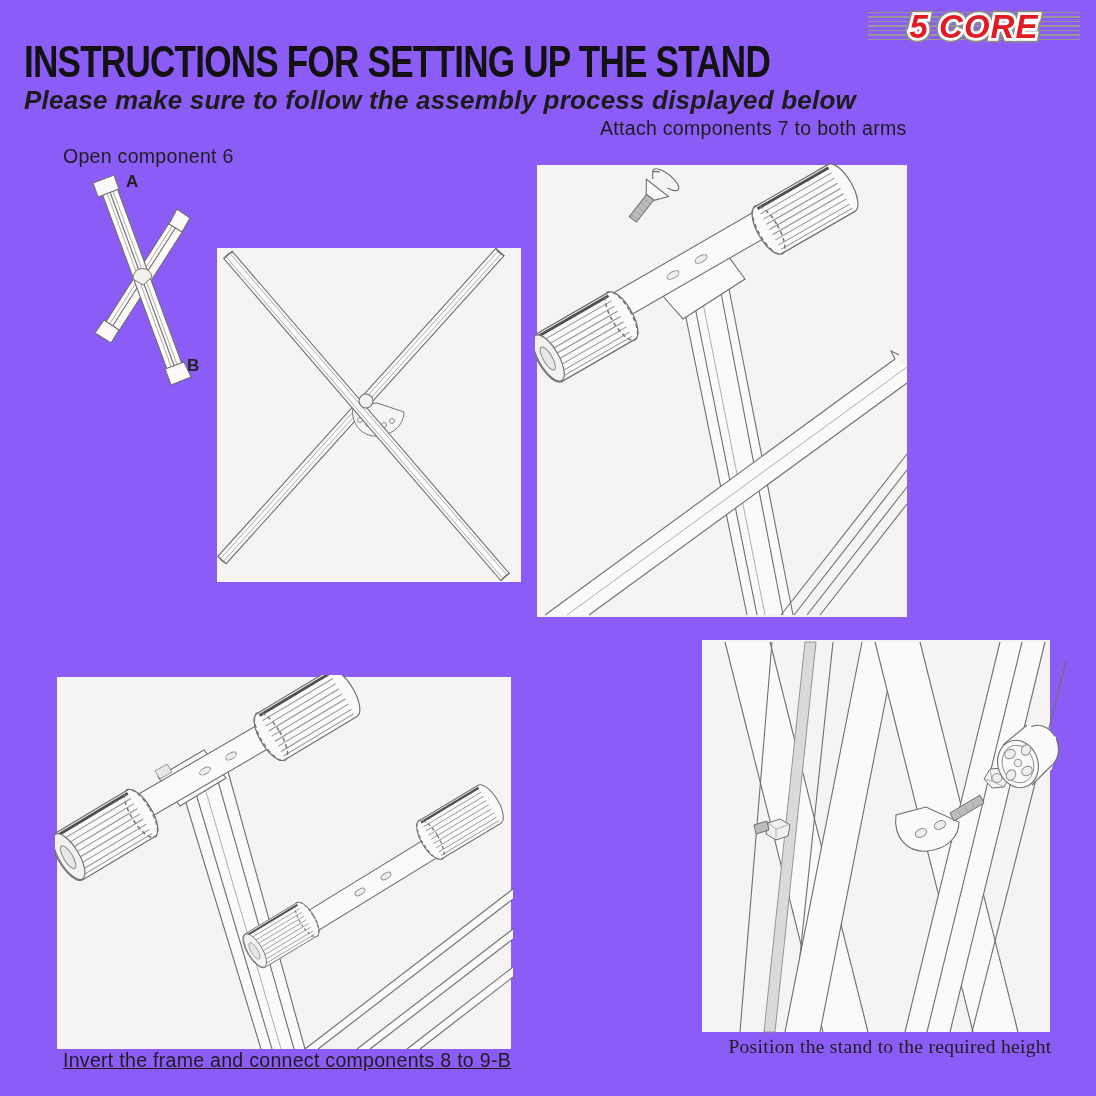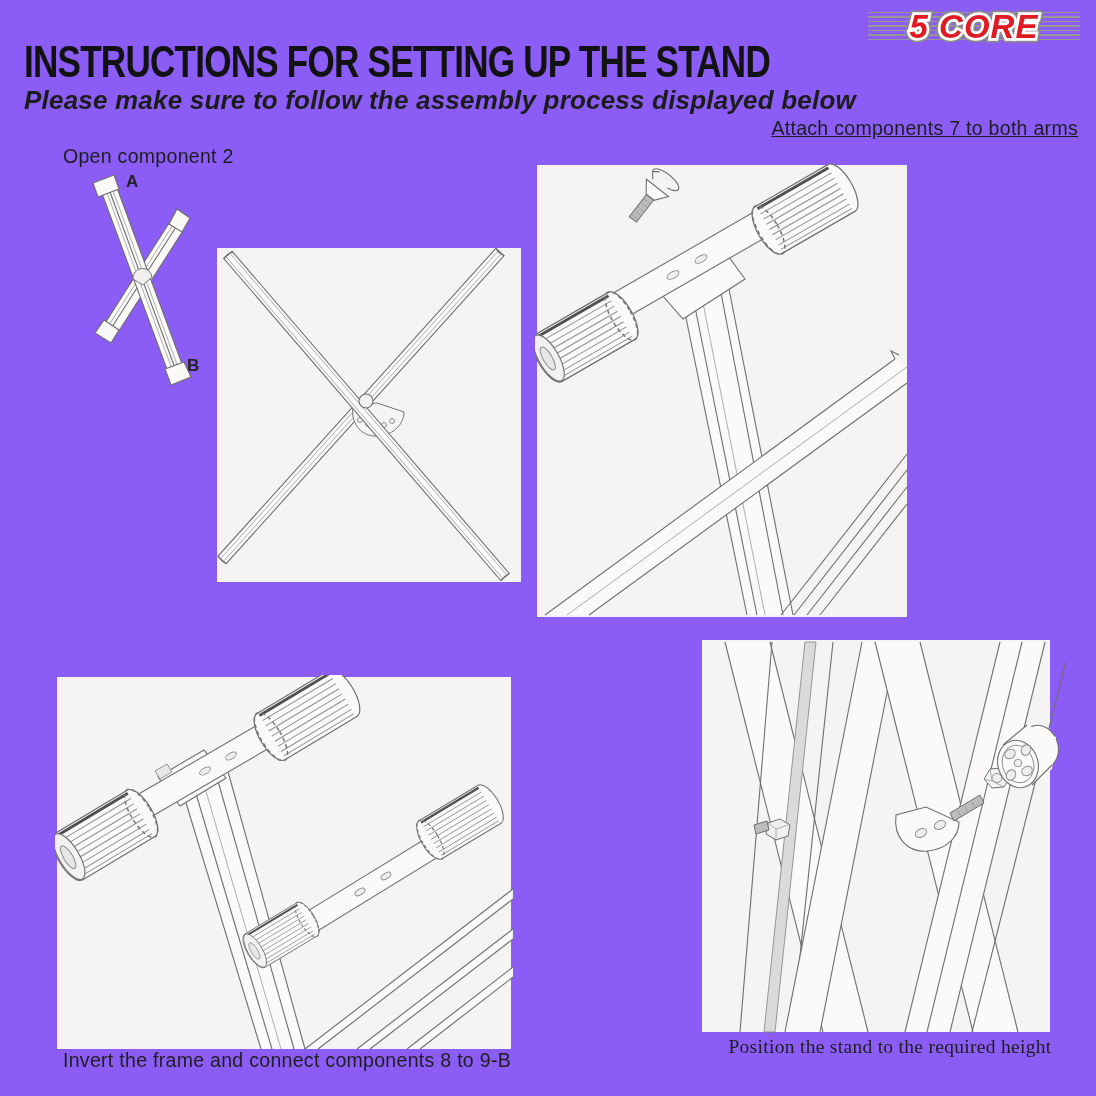--- a/index.html
+++ b/index.html
@@ -17,21 +17,21 @@
   }
   .subtitle{
     left:24px;top:85px;position:absolute;
     font-size:26px;font-style:italic;font-weight:600;color:#1c1c1c;
     letter-spacing:0.2px;white-space:nowrap;
   }
   .caption{
     font-size:19.5px;font-weight:500;color:#1e1e1e;letter-spacing:0.3px;
     line-height:25px;white-space:nowrap;
   }
-  .cap-right{text-align:right;text-decoration:underline;}
+  .cap-right{}
   .cap-center{text-align:center;}
   .ab-label{font-size:17px;font-weight:700;color:#222;}
   .logo{left:868px;top:6px;width:212px;height:42px;}
   .logo .stripes{
     position:absolute;left:0;top:3px;width:212px;height:34px;
     background:repeating-linear-gradient(to bottom,transparent 0 2.9px,#979797 2.9px 4.5px);
   }
   .figbg{fill:#f5f4f3;}
   svg{display:block;}
   svg .ln{stroke:#6f6f6f;stroke-width:1.1;fill:none;}
@@ -68,21 +68,21 @@
   <div class="subtitle">Please make sure to follow the assembly process displayed below</div>
 
   <div class="abs logo">
     <div class="stripes"></div>
     <svg class="abs" style="left:0;top:-6px" width="212" height="54" viewBox="0 0 212 54">
       <text x="106" y="38" text-anchor="middle" font-size="33" font-style="italic" font-weight="800" stroke="#8a8a8a" stroke-width="9" fill="none" letter-spacing="1">5 CORE</text>
       <text x="106" y="38" text-anchor="middle" font-size="33" font-style="italic" font-weight="800" stroke="#ffffff" stroke-width="5.5" fill="#e01b23" letter-spacing="1" style="paint-order:stroke">5 CORE</text>
     </svg>
   </div>
 
-  <div class="abs caption" style="left:63px;top:144px;">Open component 2</div>
+  <div class="abs caption" style="left:63px;top:144px;">Open component 6</div>
   <span class="abs ab-label" style="left:126px;top:172px;">A</span>
   <span class="abs ab-label" style="left:187px;top:356px;">B</span>
 
   <svg class="abs" style="left:85px;top:165px;" width="140" height="235" viewBox="0 0 140 235">
     <polygon class="tube" points="84.3,57.7 97.7,66.3 33.7,166.3 20.3,157.7"></polygon>
     <line class="ln" x1="91" y1="62" x2="27" y2="162" stroke="#a6a6a6" stroke-width="2.6"></line>
     <line class="thin" x1="88" y1="60" x2="24" y2="160"></line>
     <polygon class="tube" points="84,59 97,67 105,53 92,44"></polygon>
     <polygon class="tube" points="19,155 34,165 26,178 10,168"></polygon>
     <polygon class="tube" points="17.5,29.8 32.5,24.2 97.5,200.2 82.5,205.8"></polygon>
@@ -184,21 +184,21 @@
 
     <polygon class="tube" points="103,102 149,75 171,103 125,131"></polygon>
     <polygon points="100,96 112,89 117,97 105,104" fill="#e9e8e6" stroke="#8a8a8a" stroke-width="0.9"></polygon>
     <path class="tube" d="M 63.5,130.8 L 228.5,34.8 A 7.5 13 -31 0 1 241.5,57.2 L 76.5,153.2 A 7.5 13 -31 0 1 63.5,130.8 Z"></path>
     <ellipse class="hole" cx="150" cy="96" rx="6" ry="3" transform="rotate(-31 150 96)"></ellipse>
     <ellipse class="hole" cx="176" cy="81" rx="6" ry="3" transform="rotate(-31 176 81)"></ellipse>
     <use href="#capL" transform="translate(50,160) rotate(-31)"></use>
     <use href="#capR" transform="translate(252,40) rotate(-31)"></use>
   </svg>
 
-  <div class="abs caption" style="left:63px;top:1048px;">Invert the frame and connect components 8 to 9-B</div>
+  <div class="abs caption" style="left:63px;top:1048px;text-decoration:underline;">Invert the frame and connect components 8 to 9-B</div>
 
   <svg class="abs" style="left:700px;top:637px;" width="385" height="398" viewBox="0 0 385 398">
     <rect class="figbg" x="2" y="3" width="348" height="392"></rect>
 
     <polygon points="25,5 70,5 168,395 123,395" fill="#fbfaf9"></polygon>
     <line class="ln" x1="25" y1="5" x2="123" y2="395"></line>
     <line class="ln" x1="70" y1="5" x2="168" y2="395"></line>
     <line class="ln" x1="72" y1="5" x2="40" y2="395"></line>
 
     <polygon points="105,5 116,5 75,395 64,395" fill="#dbdad8" stroke="#8c8c8c" stroke-width="0.9"></polygon>

